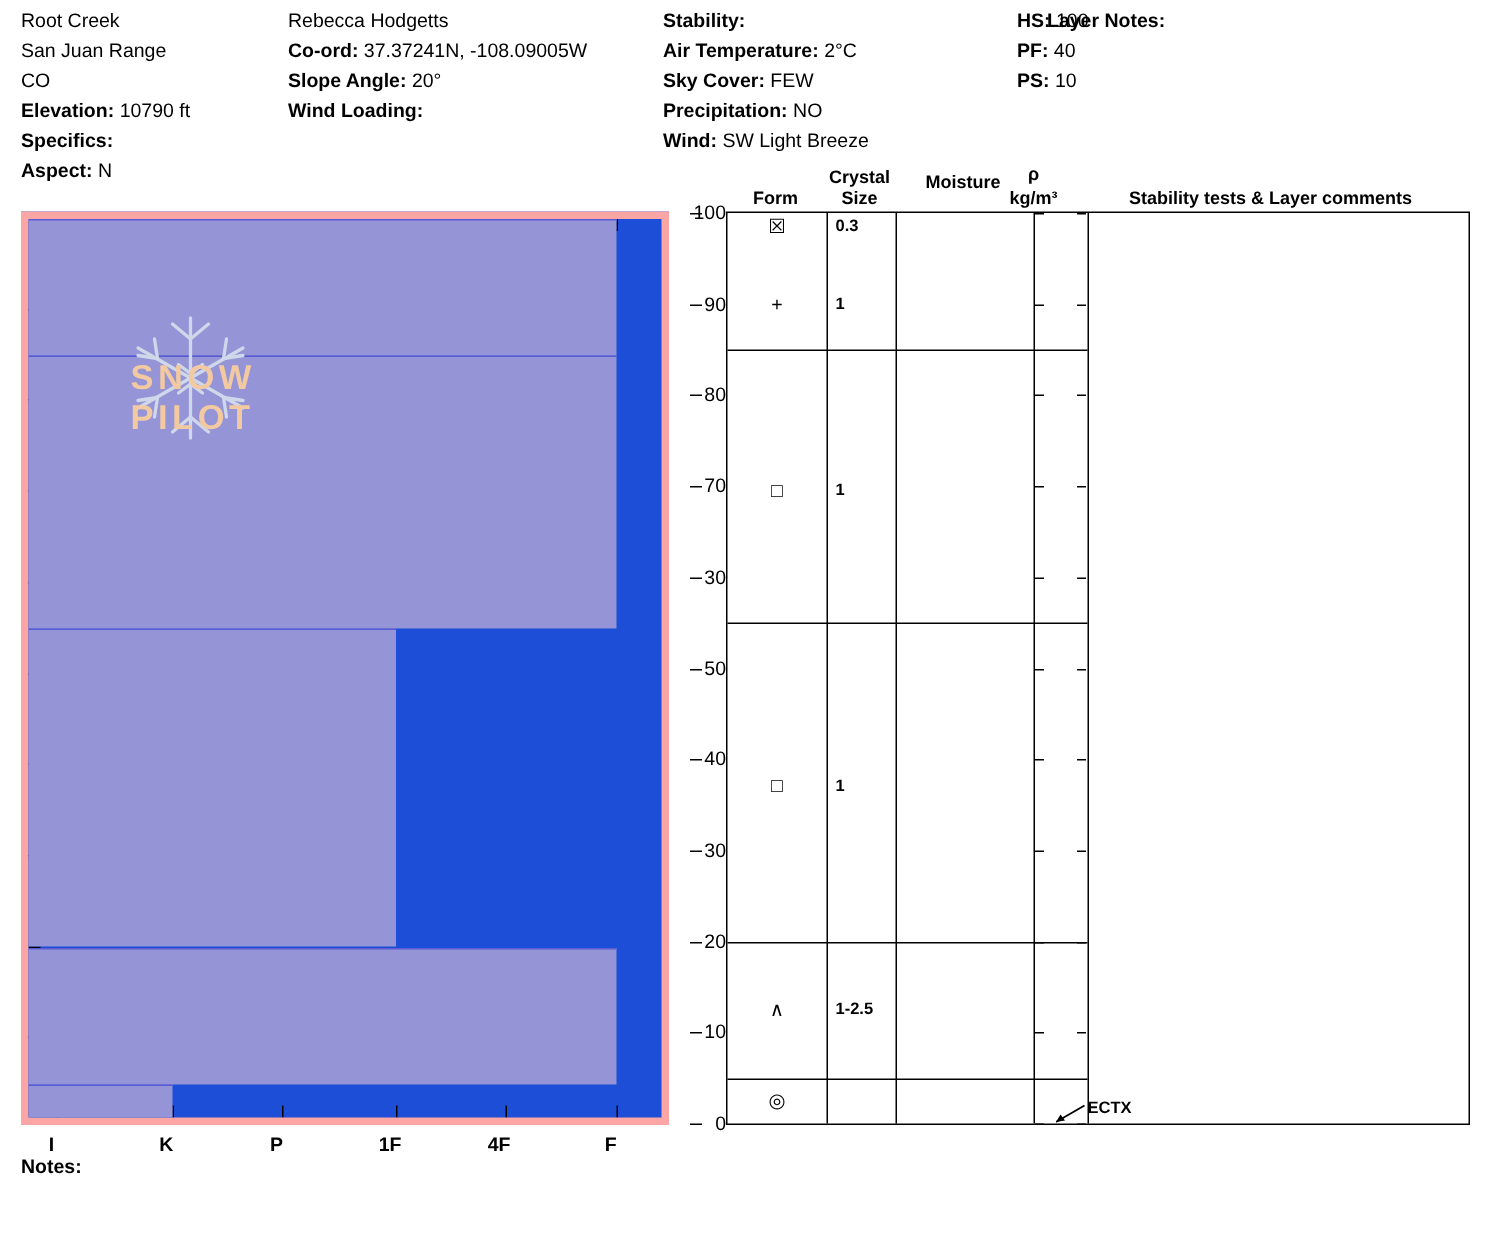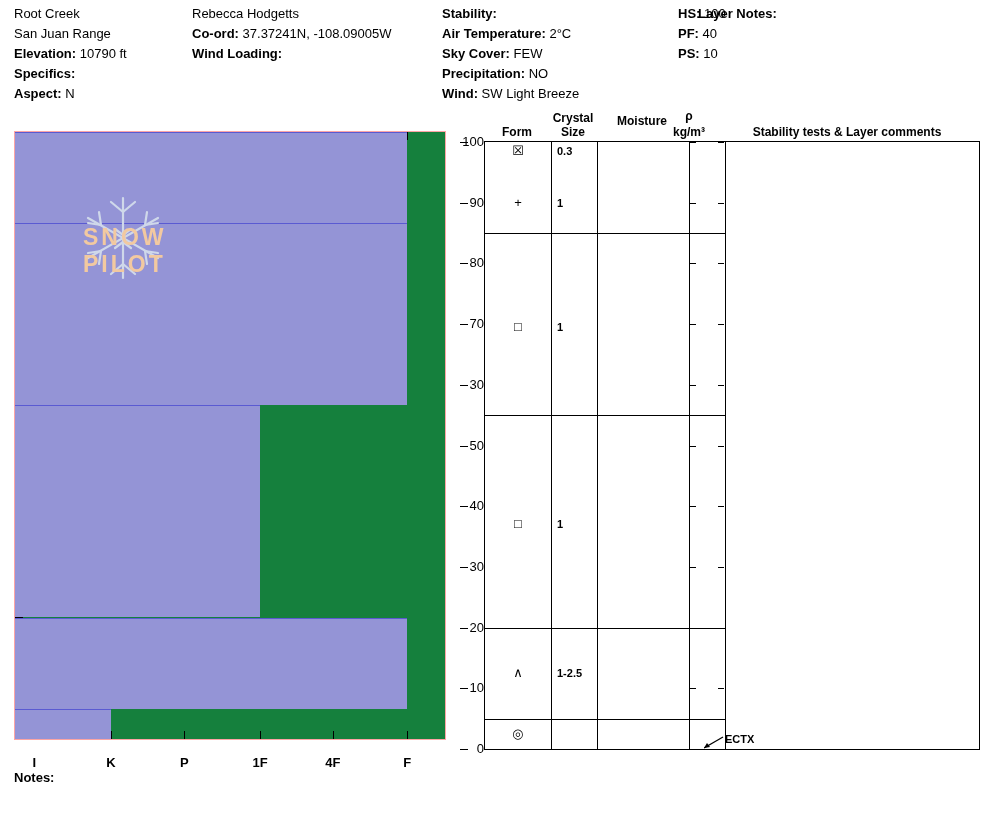--- a/index.html
+++ b/index.html
@@ -49,26 +49,26 @@
   .plot-wrap {
     position: absolute;
     left: 0; top: 115px;
     width: 994px;
     height: 725px;
   }
 
   
   #graph-box {
     position: absolute;
-    left: 14px; top: 16px;
+    left: 14px; top: 26px;
     width: 432px;
     height: 609px;
-    border: 1px solid #fca5a5;
+    border: 5px solid #fca5a5;
     box-sizing: border-box;
-    background: #15803d;
+    background: #1d4ed8;
     overflow: hidden;
   }
   .vgrid-tick {
     position: absolute;
     width: 1px;
     background: #000000;
   }
   .hardness-bar {
     position: absolute;
     background: #9494d6;
@@ -202,38 +202,43 @@
   }
 </style>
 </head>
 <body>
 
 <div class="header">
 
   <div class="hdr-col" id="hdr-col-1">
     <div class="hdr-line">Root Creek</div>
     <div class="hdr-line">San Juan Range</div>
+    <div class="hdr-line">CO</div>
     <div class="hdr-line">
       <span class="lbl">Elevation:</span>
       <span class="val">10790 ft</span>
     </div>
     <div class="hdr-line">
       <span class="lbl">Specifics:</span>
     </div>
     <div class="hdr-line">
       <span class="lbl">Aspect:</span>
       <span class="val">N</span>
     </div>
   </div>
 
   <div class="hdr-col" id="hdr-col-2">
     <div class="hdr-line">Rebecca Hodgetts</div>
     <div class="hdr-line">
       <span class="lbl">Co-ord:</span>
       <span class="val">37.37241N, -108.09005W</span>
+    </div>
+    <div class="hdr-line">
+      <span class="lbl">Slope Angle:</span>
+      <span class="val">20°</span>
     </div>
     <div class="hdr-line">
       <span class="lbl">Wind Loading:</span>
     </div>
   </div>
 
   <div class="hdr-col" id="hdr-col-3">
     <div class="hdr-line">
       <span class="lbl">Stability:</span>
       <span class="val"></span>

